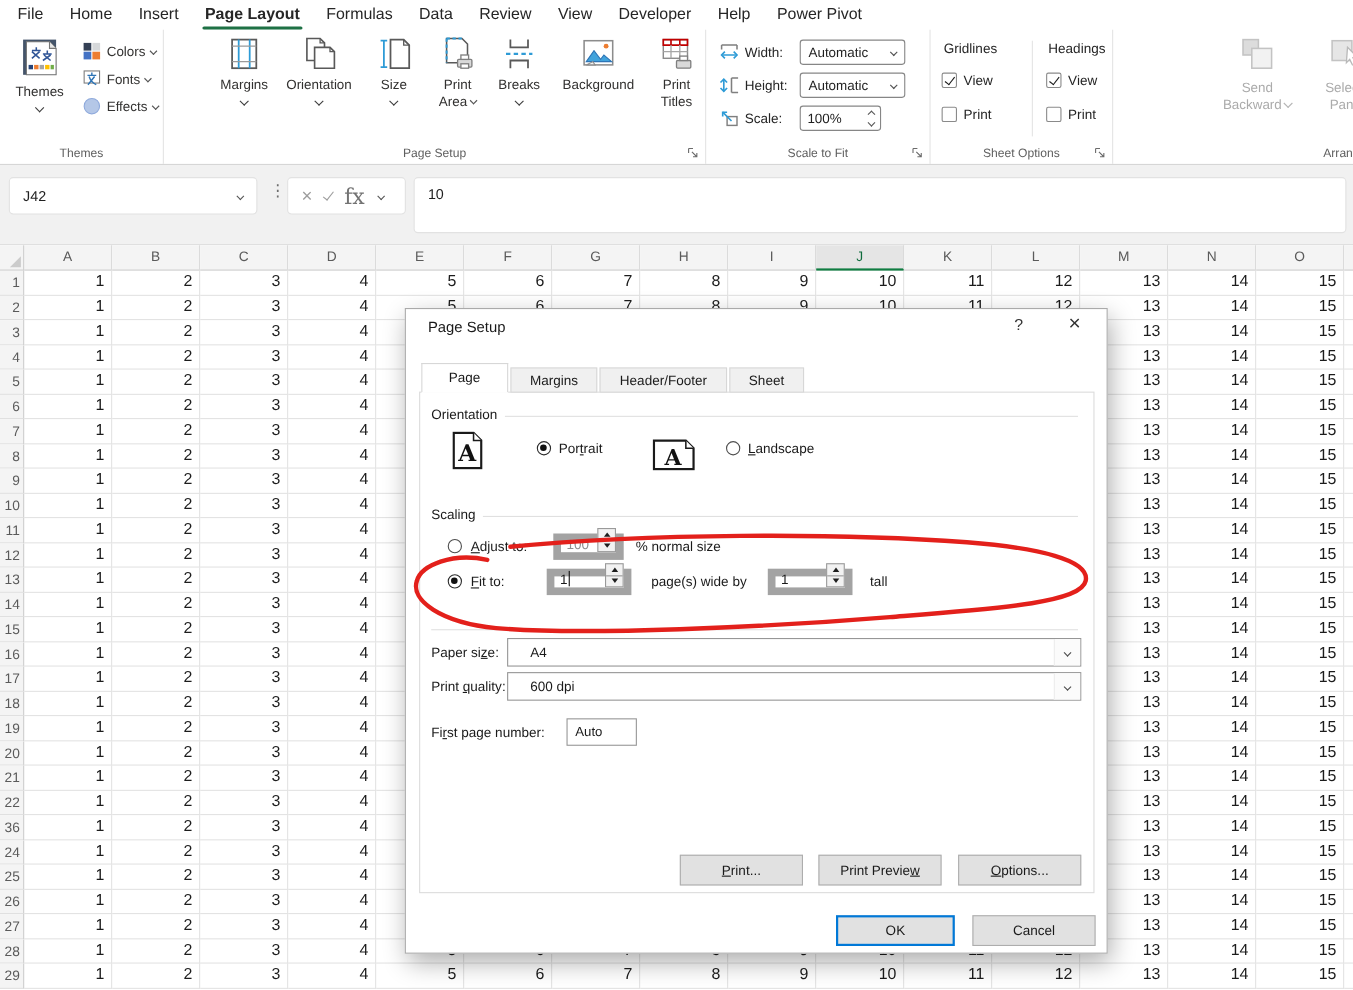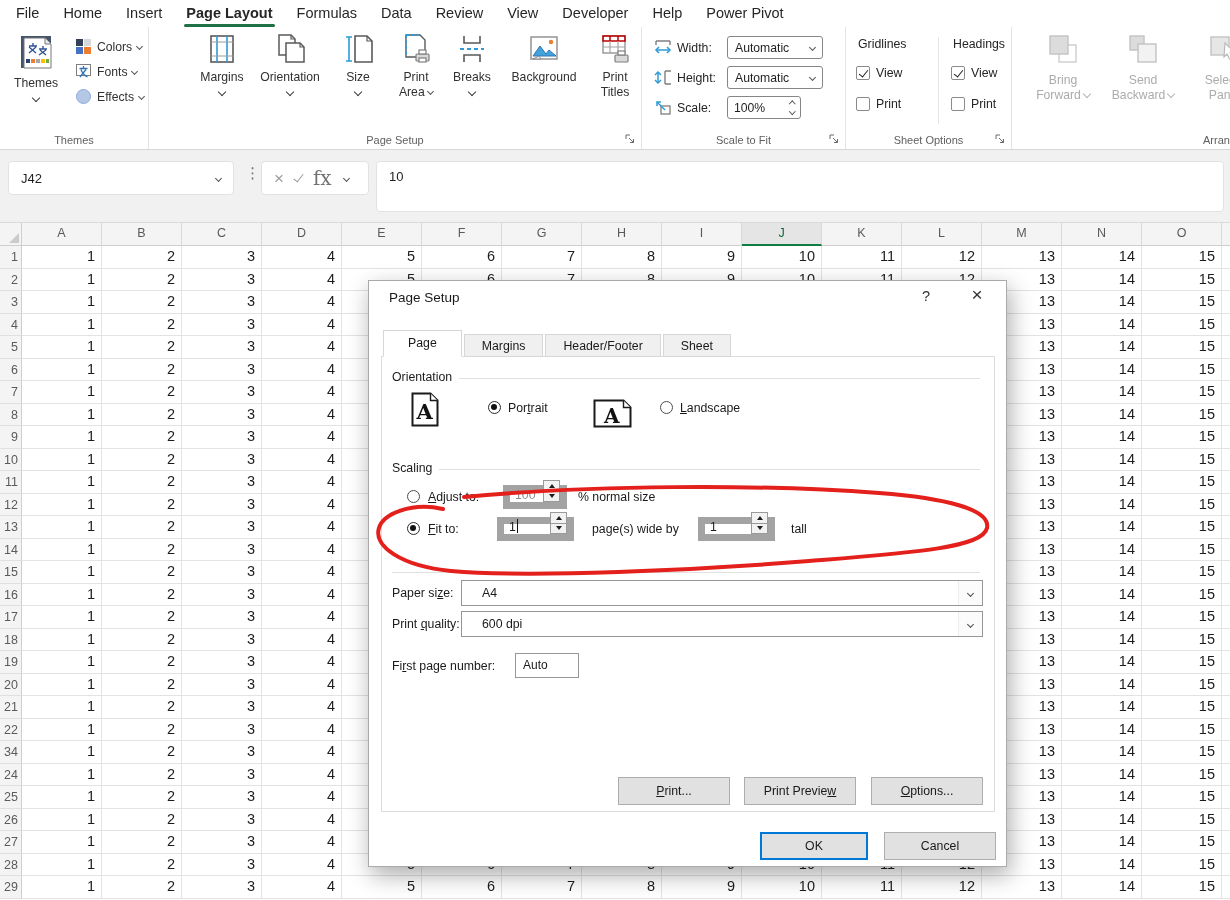--- a/index.html
+++ b/index.html
@@ -335,28 +335,20 @@
       </div>
     </div>
     <div class="group-label">Sheet Options</div>
     <svg class="launcher" viewBox="0 0 11 11">
       <path d="M1 1h4M1 1v4" stroke="#6b6b6b" fill="none"></path>
         <path d="M4 4l4.5 4.5M8.5 5v3.5H5" stroke="#6b6b6b" fill="none"></path>
     </svg>
   </div>
 
   <div class="group g-ar">
-    <div class="arbtn" style="left:16px">
-      <svg class="icsvg" width="36" height="34" viewBox="0 0 36 34">
-        <rect x="14" y="12" width="17" height="17" fill="#fff" stroke="#cdcdcd" stroke-width="1.4"></rect>
-        <rect x="5" y="3" width="18" height="18" fill="#dcdcdc" stroke="#c3c3c3" stroke-width="1.4"></rect>
-      </svg>
-      <span class="bl">Bring</span>
-      <span class="bl2"><span>Forward</span><span class="archev"></span></span>
-    </div>
     <div class="arbtn" style="left:96px">
       <svg class="icsvg" width="36" height="34" viewBox="0 0 36 34">
         <rect x="5" y="3" width="14" height="14" fill="#dcdcdc" stroke="#c3c3c3" stroke-width="1.4"></rect>
         <rect x="13" y="11" width="18" height="18" fill="#f2f2f2" stroke="#c3c3c3" stroke-width="1.4"></rect>
       </svg>
       <span class="bl">Send</span>
       <span class="bl2"><span>Backward</span><span class="archev"></span></span>
     </div>
     <div class="arbtn" style="left:176px">
       <svg class="icsvg" width="36" height="34" viewBox="0 0 36 34">
@@ -819,21 +811,21 @@
       <div class="cell">9</div>
       <div class="cell">10</div>
       <div class="cell">11</div>
       <div class="cell">12</div>
       <div class="cell">13</div>
       <div class="cell">14</div>
       <div class="cell">15</div>
       <div class="cell fill"></div>
     </div>
     <div class="grow">
-      <div class="rh">34</div>
+      <div class="rh">36</div>
       <div class="cell">1</div>
       <div class="cell">2</div>
       <div class="cell">3</div>
       <div class="cell">4</div>
       <div class="cell">5</div>
       <div class="cell">6</div>
       <div class="cell">7</div>
       <div class="cell">8</div>
       <div class="cell">9</div>
       <div class="cell">10</div>

